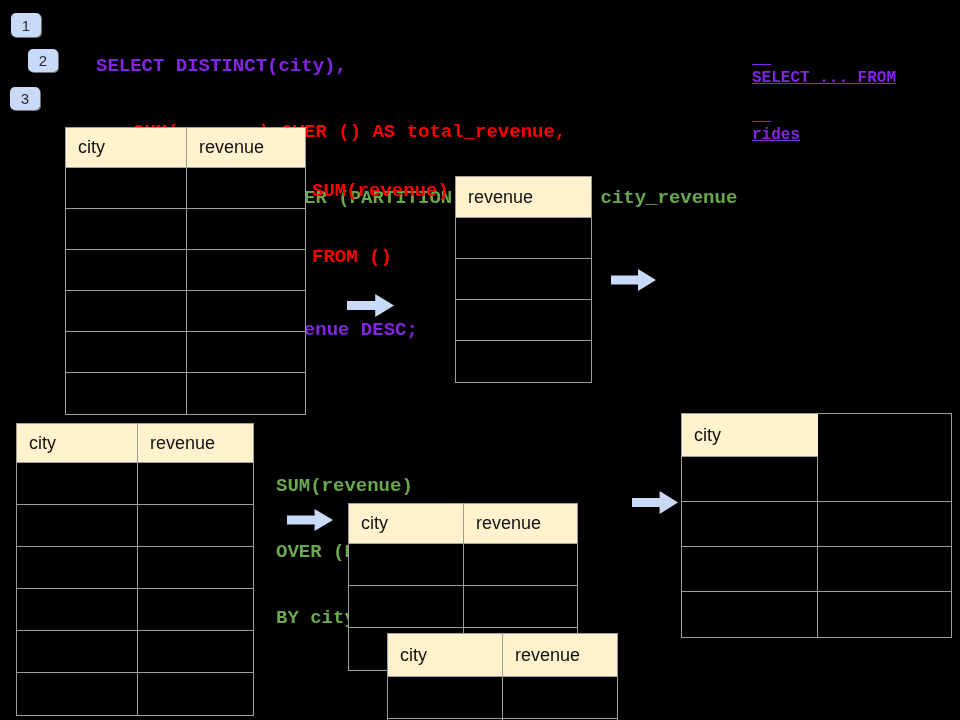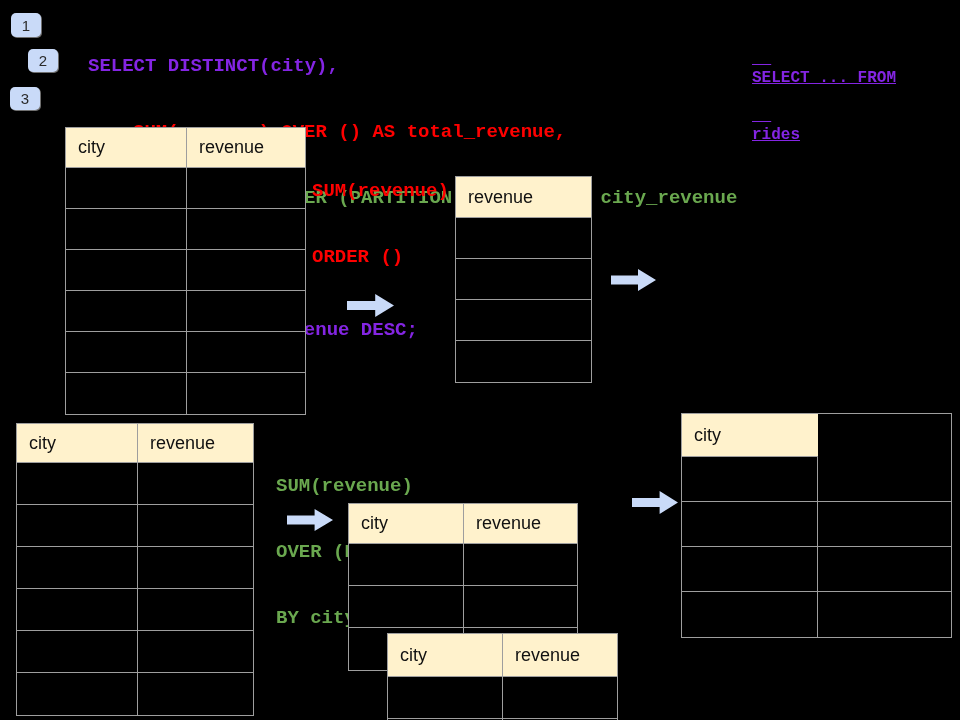--- a/index.html
+++ b/index.html
@@ -34,21 +34,21 @@
   #badge-1{left:11px;top:13px;width:30px;height:24px;}
   #badge-2{left:28px;top:49px;width:30px;height:23px;}
   #badge-3{left:10px;top:87px;width:30px;height:23px;}
   
   .code{
     position:absolute;left:88px;top:11px;
     font-family:"Liberation Mono","DejaVu Sans Mono",monospace;
     font-weight:bold;font-size:19px;line-height:22px;
     white-space:pre;
   }
-  .code .ind-0{margin-left:0;}
+  .code .ind-0{margin-left:8px;}
   .code .ind-1{margin-left:22px;}
   .code .ind-2{margin-left:45px;}
   .c-purple{color:var(--purple);}
   .c-red{color:var(--red);}
   .c-green{color:var(--green);}
   .side-note{
     position:absolute;left:752px;top:31px;
     font-family:"Liberation Mono","DejaVu Sans Mono",monospace;
     font-weight:bold;font-size:16px;line-height:19px;
     color:var(--purple);white-space:pre;text-decoration:underline;
@@ -122,21 +122,21 @@
   <div class="ind-1 c-purple">ORDER by city_revenue DESC;</div>
 </div>
 
 <div class="side-note">
   <div>SELECT ... FROM</div>
   <div>rides</div>
 </div>
 
 <div class="annotation" id="anno-total">
   <div>SUM(revenue)</div>
-  <div>ORDER ()</div>
+  <div>FROM ()</div>
 </div>
 
 <div class="annotation" id="anno-partition">
   <div>SUM(revenue)</div>
   <div>OVER (PARTITION</div>
   <div>BY city)</div>
 </div>
 
 <div class="dtable" id="tbl-source-top">
     <div class="thead">

